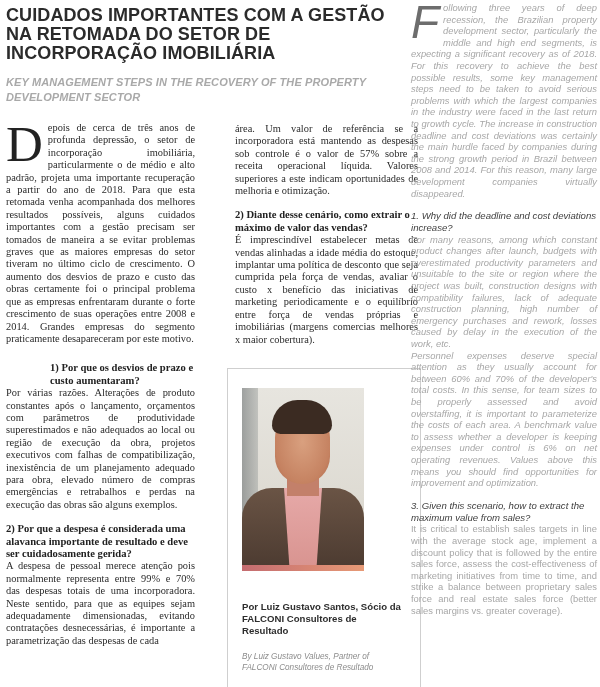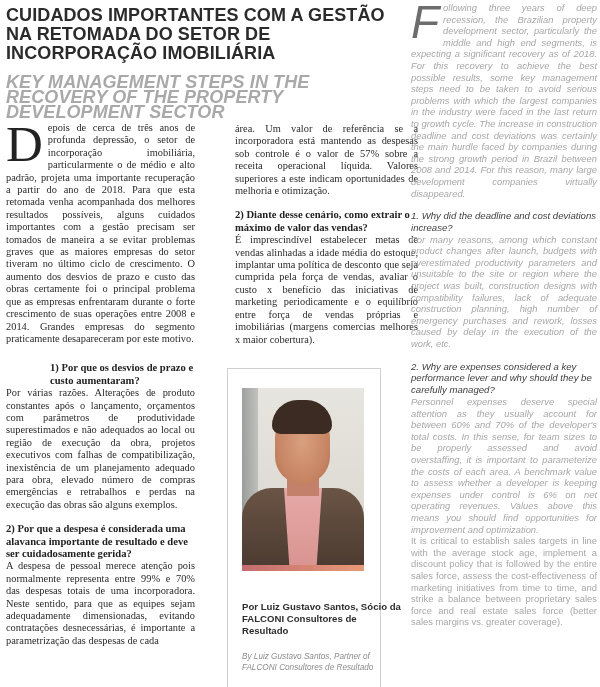--- a/index.html
+++ b/index.html
@@ -7,42 +7,42 @@
   body { position: relative; font-family: "DejaVu Serif", serif; color: #2a2a2a; }
 
   .headline {
     position: absolute; left: 6px; top: 6px; width: 390px;
     font-family: "Liberation Sans", sans-serif; font-weight: 700;
     font-size: 18px; line-height: 19px; color: #2b2b2b; letter-spacing: 0.1px;
   }
   .subhead {
     position: absolute; left: 6px; top: 75px; width: 390px;
     font-family: "Liberation Sans", sans-serif; font-style: italic;
-    font-size: 18px; line-height: 15px; color: #a9a9a9; letter-spacing: 0.1px;
+    font-size: 11px; line-height: 15px; color: #a9a9a9; letter-spacing: 0.1px;
   }
 
   .pt-col {
     position: absolute; top: 122px; width: 187px;
     font-family: "Liberation Serif", serif; font-size: 10.4px; line-height: 12.4px;
     color: #2b2b2b; text-align: justify; hyphens: auto;
   }
   .pt-col.left { left: 6px; width: 189px; }
   .pt-col.mid { left: 235px; top: 123px; width: 183px; }
   .pt-col p { margin: 0; }
   .pt-col h3 {
     font-family: "Liberation Serif", serif; font-weight: 700; font-size: 10.6px;
     line-height: 12.4px; color: #222; margin-top: 12px; text-align: left;
   }
   .dropcap-pt {
     float: left; font-family: "Liberation Serif", serif; font-size: 51px;
     line-height: 40px; height: 38px; margin: 2px 5px 0 0; color: #222;
   }
 
   .author-box {
-    position: absolute; left: 227px; top: 368px; width: 154px; height: 319px;
+    position: absolute; left: 227px; top: 368px; width: 194px; height: 319px;
     border: 1px solid #cfcfcf; border-bottom: none; background: #fff;
   }
   .photo {
     position: absolute; left: 14px; top: 19px; width: 122px; height: 183px;
     background: linear-gradient(180deg, #e7e5df 0%, #dedbd3 60%, #d0ccc4 100%);
     overflow: hidden;
   }
   .photo .bg-shadow { position:absolute; left:0; top:0; width:16px; height:183px; background: linear-gradient(90deg,#6d7375,#a9aca9); opacity:.6; }
   .photo .hair { position:absolute; left:30px; top:12px; width:60px; height:34px; border-radius:30px 30px 10px 10px; background:#3b2b22; }
   .photo .face { position:absolute; left:33px; top:26px; width:55px; height:70px; border-radius:24px 24px 28px 28px; background: radial-gradient(ellipse at 50% 40%, #d9a07f 0%, #c58261 70%, #a8654a 100%); }
@@ -104,25 +104,25 @@
   <div class="photo" aria-label="Portrait of Luiz Gustavo Santos">
     <div class="bg-shadow"></div>
     <div class="jacket"></div>
     <div class="shirt"></div>
     <div class="neck"></div>
     <div class="face"></div>
     <div class="hair"></div>
     <div class="bar"></div>
   </div>
   <div class="author-pt">Por Luiz Gustavo Santos, Sócio da FALCONI Consultores de Resultado</div>
-  <div class="author-en">By Luiz Gustavo Santos, Partner of FALCONI Consultores de Resultado</div>
+  <div class="author-en">By Luiz Gustavo Values, Partner of FALCONI Consultores de Resultado</div>
 </div>
 
 <div class="en-col">
   <p>
     <span class="dropcap-en">F</span><span>ollowing three years of deep recession, the Brazilian property development sector, particularly the middle and high end segments, is expecting a significant recovery as of 2018. For this recovery to achieve the best possible results, some key management steps need to be taken to avoid serious problems with which the largest companies in the industry were faced in the last return to growth cycle. The increase in construction deadline and cost deviations was certainly the main hurdle faced by companies during the strong growth period in Brazil between 2008 and 2014. For this reason, many large development companies virtually disappeared.</span>
   </p>
   <h4>1. Why did the deadline and cost deviations increase?</h4>
   <p>For many reasons, among which constant product changes after launch, budgets with overestimated productivity parameters and unsuitable to the site or region where the project was built, construction designs with compatibility failures, lack of adequate construction planning, high number of emergency purchases and rework, losses caused by delay in the execution of the work, etc.</p>
-  <h4>2. Why are expenses considered a key performance lever and why should they be carefully managed?</h4>
   <p>Personnel expenses deserve special attention as they usually account for between 60% and 70% of the developer's total costs. In this sense, for team sizes to be properly assessed and avoid overstaffing, it is important to parameterize the costs of each area. A benchmark value to assess whether a developer is keeping expenses under control is 6% on net operating revenues. Values above this means you should find opportunities for improvement and optimization.</p>
+  <h4>3. Given this scenario, how to extract the maximum value from sales?</h4>
   <p class="plain">It is critical to establish sales targets in line with the average stock age, implement a discount policy that is followed by the entire sales force, assess the cost-effectiveness of marketing initiatives from time to time, and strike a balance between proprietary sales force and real estate sales force (better sales margins vs. greater coverage).</p>
 </div>
 
 </body></html>

